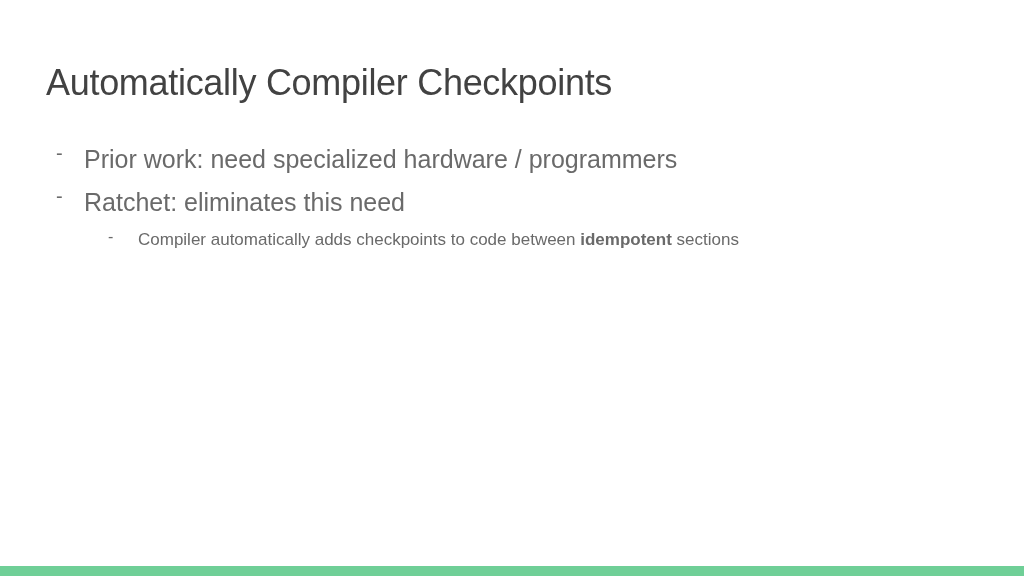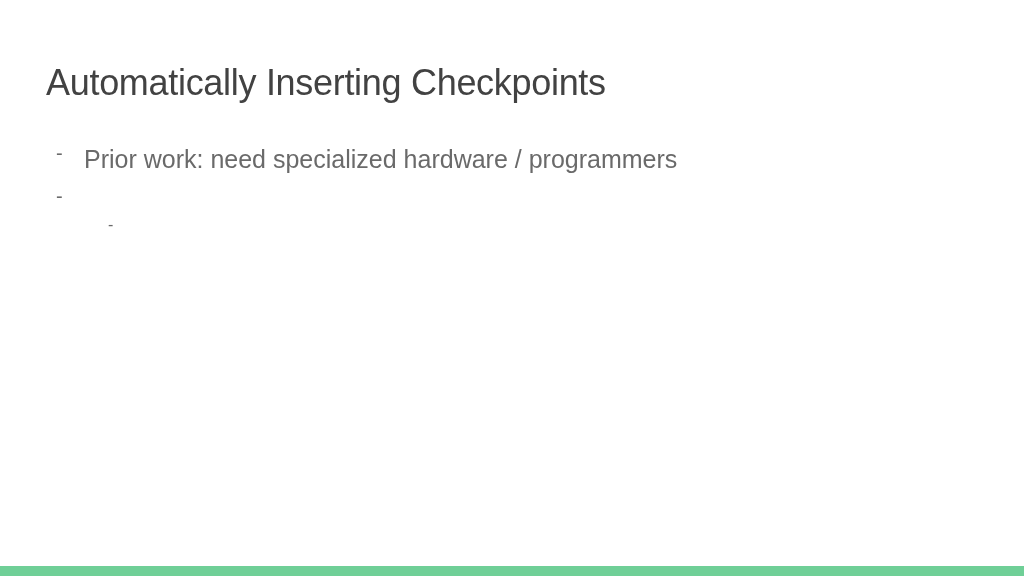--- a/index.html
+++ b/index.html
@@ -83,32 +83,36 @@
       left: 0;
       width: 100%;
       height: 10px;
       background: #6fcf97;
     }
   </style>
 </head>
 <body>
 
 <div class="slide">
-  <h1 class="title">Automatically Inserting Checkpoints</h1>
+  <h1 class="title">Automatically Compiler Checkpoints</h1>
 
   <ul class="bullet-list">
     <li class="bullet-item">
       <span class="bullet-marker">-</span>
       <span class="bullet-text">Prior work: need specialized hardware / programmers</span>
     </li>
     <li class="bullet-item">
       <span class="bullet-marker">-</span>
+      <span class="bullet-text">Ratchet: eliminates this need</span>
     </li>
   </ul>
 
   <ul class="sub-list">
     <li class="sub-item">
       <span class="sub-marker">-</span>
+      <span class="sub-text">
+        <span>Compiler automatically adds checkpoints to code between </span><strong>idempotent</strong><span> sections</span>
+      </span>
     </li>
   </ul>
 
   <div class="footer-bar"></div>
 </div>
 
 </body></html>

